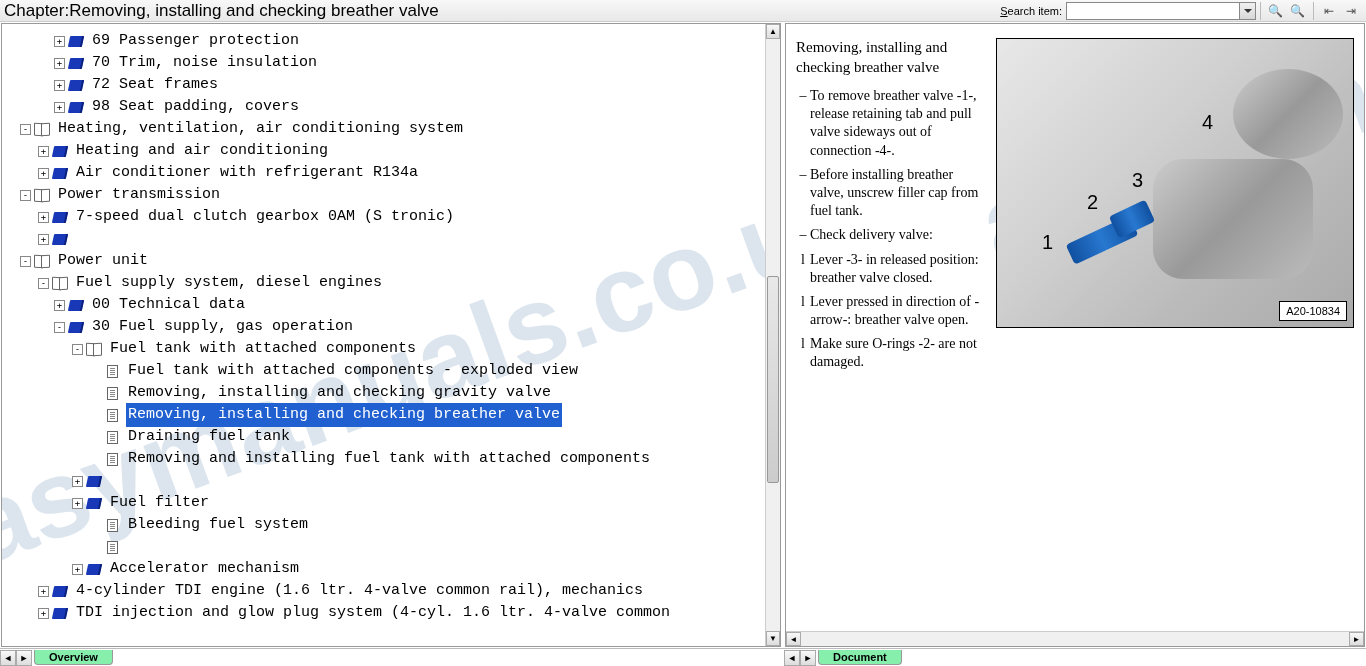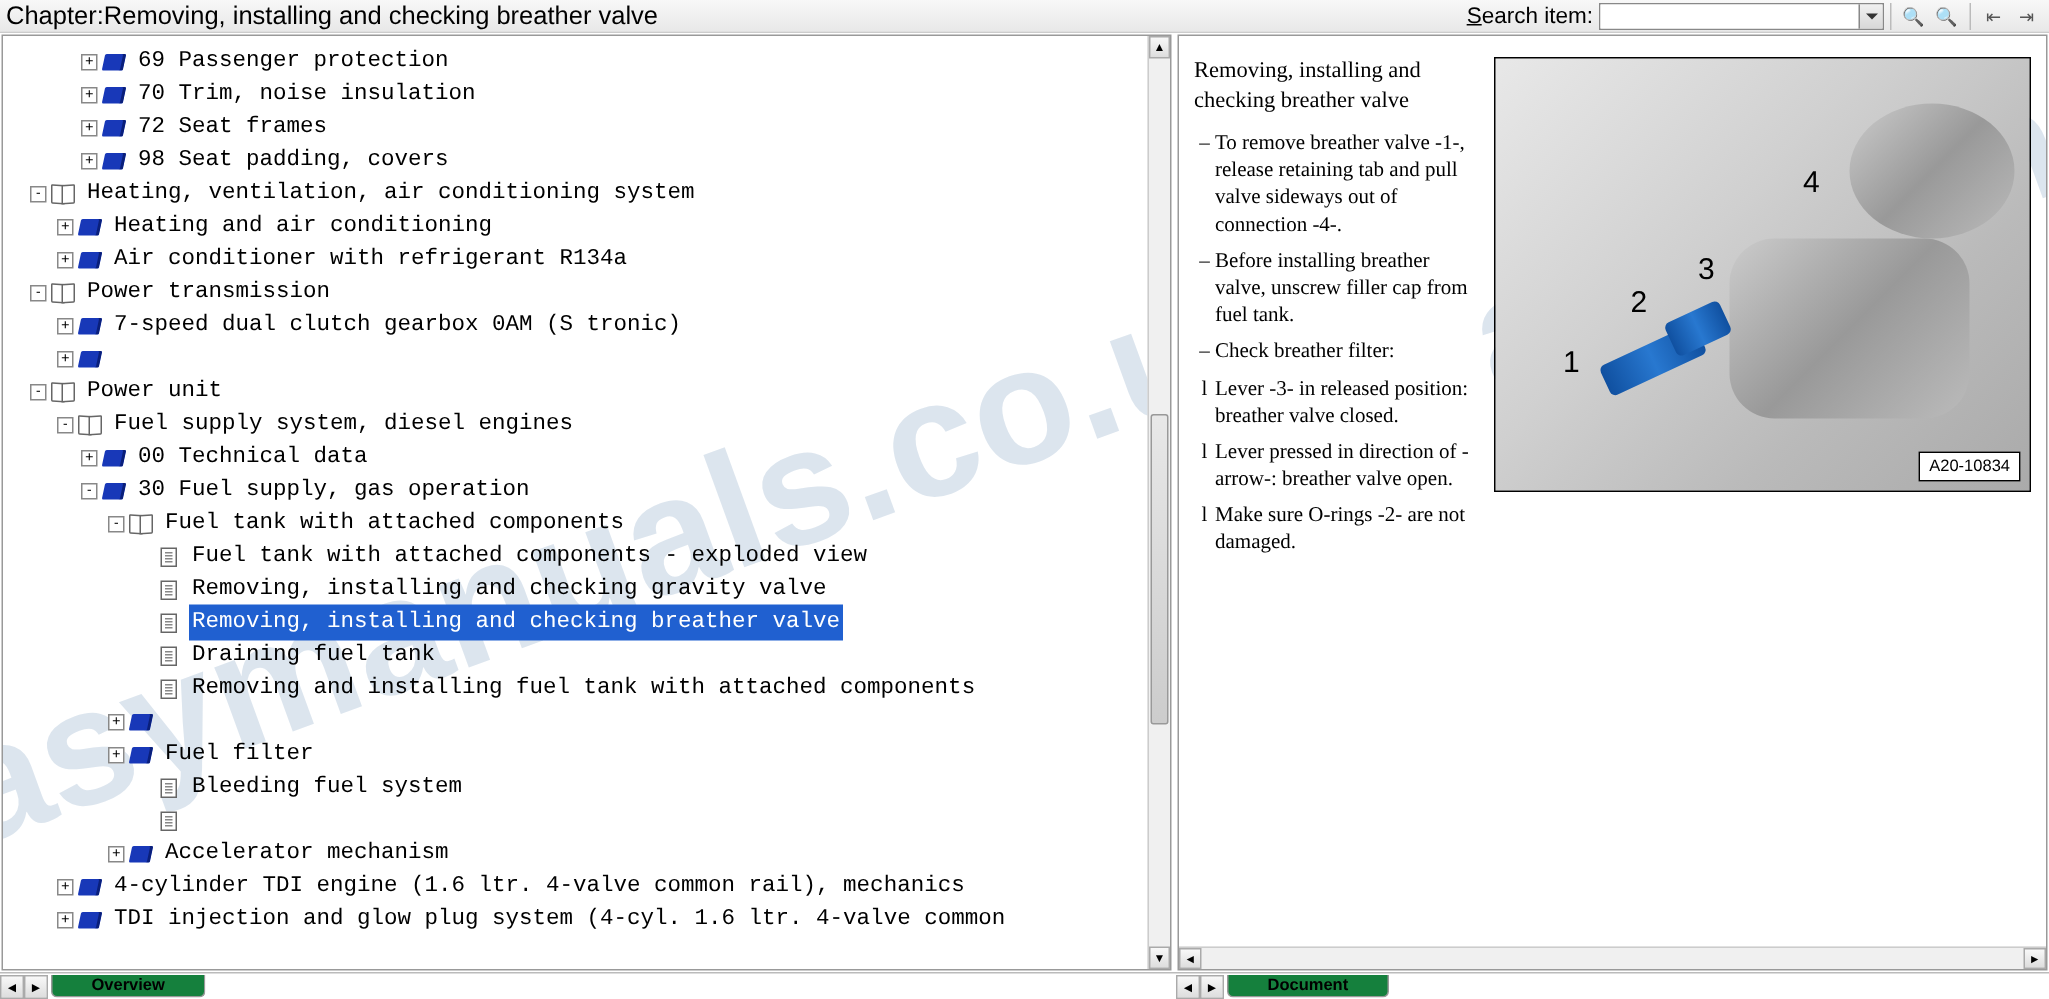--- a/index.html
+++ b/index.html
@@ -19,21 +19,21 @@
   display: flex;
   align-items: center;
   padding: 0 4px;
 }
 .chapter-label {
   font-size: 17px;
   color: #000;
 }
 .toolbar-spacer { flex: 1; }
 .search-label {
-  font-size: 15px;
+  font-size: 11px;
   margin-right: 4px;
 }
 .search-label u { text-decoration: underline; }
 .search-combo {
   width: 190px;
   height: 18px;
   border: 1px solid #888;
   background: #fff;
   display: flex;
 }
@@ -302,24 +302,24 @@
   width: 16px;
   height: 16px;
   background: linear-gradient(#f8f8f8,#ddd);
   border: 1px solid #aaa;
   font-size: 9px;
   display: flex;
   align-items: center;
   justify-content: center;
 }
 .tab {
-  background: #15803d;
+  background: #86efac;
   border: 1px solid #999;
   border-top: none;
-  padding: 1px 26px;
+  padding: 1px 14px;
   font-size: 11px;
   font-weight: bold;
   border-radius: 0 0 4px 4px;
   margin-left: 2px;
 }
 </style>
 </head>
 <body>
 
 <div class="toolbar">
@@ -551,21 +551,21 @@
             <div class="content-item">
               <div class="bullet">–</div>
               <div class="txt">To remove breather valve -1-, release retaining tab and pull valve sideways out of connection -4-.</div>
             </div>
             <div class="content-item">
               <div class="bullet">–</div>
               <div class="txt">Before installing breather valve, unscrew filler cap from fuel tank.</div>
             </div>
             <div class="content-item">
               <div class="bullet">–</div>
-              <div class="txt">Check breather filter:</div>
+              <div class="txt">Check delivery valve:</div>
             </div>
             <div class="content-item">
               <div class="bullet">l</div>
               <div class="txt">Lever -3- in released position: breather valve closed.</div>
             </div>
             <div class="content-item">
               <div class="bullet">l</div>
               <div class="txt">Lever pressed in direction of -arrow-: breather valve open.</div>
             </div>
             <div class="content-item">

